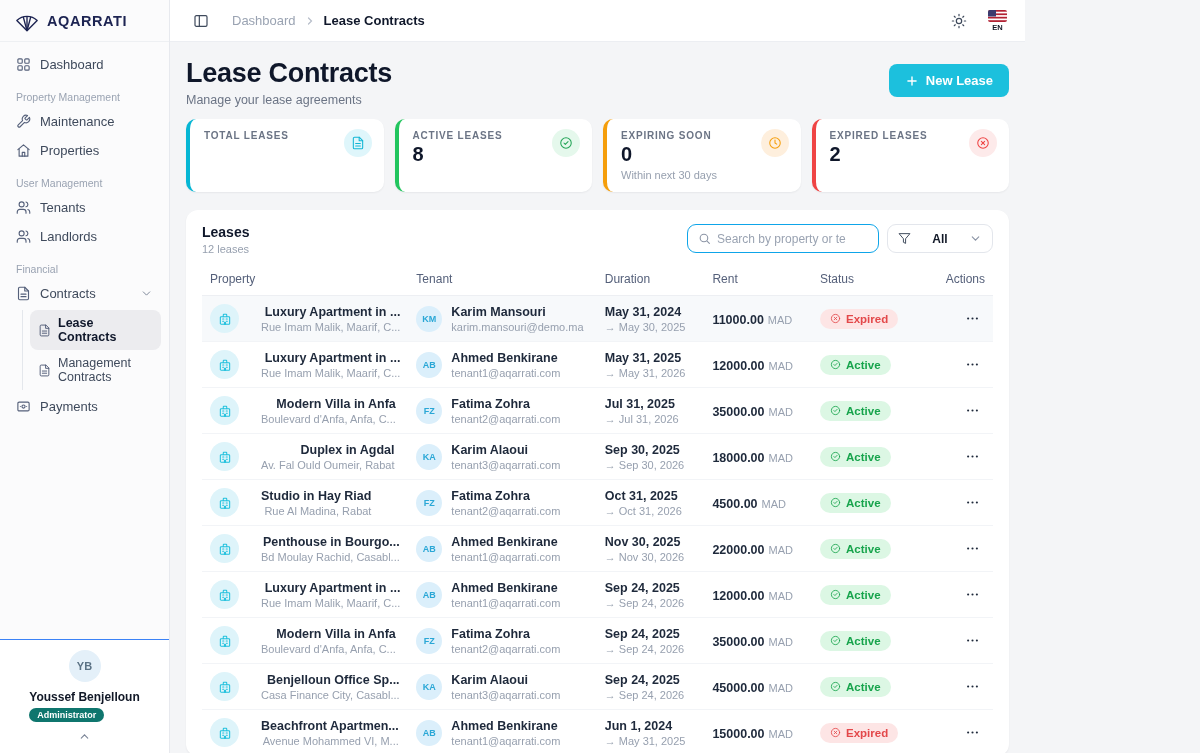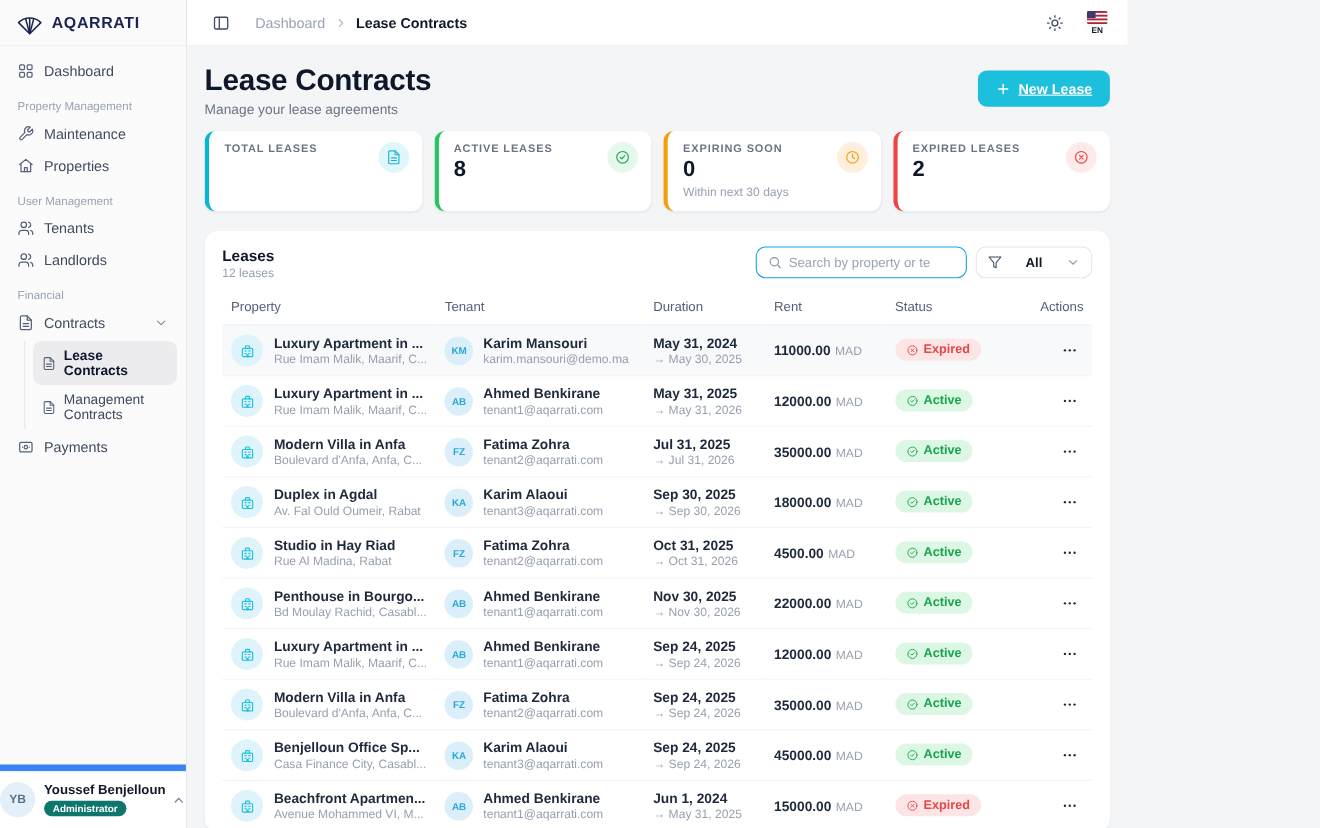--- a/index.html
+++ b/index.html
@@ -14,21 +14,21 @@
   .brand-name { font-size:14.5px; font-weight:700; color:#1d2452; letter-spacing:.04em; }
   .nav { flex:1; padding:8px 8px 0; overflow:hidden; }
   .nav-section-label { font-size:10.5px; color:#9aa3b2; padding:12px 8px 4px; }
   .nav-item { display:flex; align-items:center; gap:9px; padding:7px 8px; border-radius:8px; font-size:13px; color:#3f4a5c; cursor:pointer; }
   .nav-item .ic { width:15px; height:15px; color:#55607a; flex:none; }
   .nav-item .chev { margin-left:auto; width:13px; height:13px; color:#7c8698; }
   .sub-list { margin:2px 0 2px 14px; padding-left:7px; border-left:1px solid #e4e7ec; }
   .sub-item { display:flex; align-items:center; gap:7px; padding:6px 8px; border-radius:8px; font-size:12.5px; color:#3f4a5c; cursor:pointer; }
   .sub-item .ic { width:13px; height:13px; color:#55607a; flex:none; }
   .sub-item.active { background:#ececef; color:#0f172a; font-weight:700; }
-  .user-footer { margin-top:auto; border-top:6px solid #3b82f6; padding:10px 0; display:flex; align-items:center; gap:8px; cursor:pointer; background:#fff; }
+  .user-footer { margin-top:auto; border-top:1px solid #3b82f6; padding:10px 12px; display:flex; align-items:center; gap:8px; cursor:pointer; background:#fff;flex-direction:column; }
   .user-avatar { width:32px; height:32px; border-radius:50%; background:#e4f0f9; color:#5b7285; font-size:11px; font-weight:700; display:flex; align-items:center; justify-content:center; flex:none; }
   .user-meta { flex:1; min-width:0; }
   .user-name { font-size:12px; font-weight:700; color:#111827; white-space:nowrap; }
   .user-role { display:inline-block; margin-top:3px; background:#0f766e; color:#fff; font-size:9px; font-weight:700; padding:2px 8px; border-radius:999px; }
   .user-footer .chev { width:13px; height:13px; color:#7c8698; }
 
   
   .main { flex:1; display:flex; flex-direction:column; min-width:0; }
   .topbar { height:42px; background:#fff; border-bottom:1px solid #eceef2; display:flex; align-items:center; padding:0 18px; gap:10px; }
   .tb-btn { width:26px; height:26px; display:flex; align-items:center; justify-content:center; border-radius:6px; cursor:pointer; color:#3f4a5c; background:transparent; border:none; }
@@ -40,21 +40,21 @@
   .tb-right { margin-left:auto; display:flex; align-items:center; gap:16px; }
   .lang { display:flex; flex-direction:column; align-items:center; cursor:pointer; line-height:1; }
   .lang svg { width:19px; height:12px; border-radius:2px; }
   .lang-label { font-size:7.5px; font-weight:700; color:#111827; margin-top:2px; }
 
   
   .content { flex:1; padding:16px; overflow:hidden; }
   .page-head { display:flex; align-items:flex-start; justify-content:space-between; margin-bottom:12px; }
   .page-title { font-size:27px; font-weight:800; color:#0f172a; letter-spacing:-.01em; }
   .page-sub { font-size:12.5px; color:#6b7485; margin-top:4px; }
-  .btn-primary { display:flex; align-items:center; gap:7px; background:#1cc0dd; color:#fff; border:none; border-radius:8px; padding:9px 16px; font-size:13px; font-weight:600; cursor:pointer; margin-top:6px; font-family:inherit;text-decoration:underline; }
+  .btn-primary { display:flex; align-items:center; gap:7px; background:#1cc0dd; color:#fff; border:none; border-radius:8px; padding:9px 16px; font-size:13px; font-weight:600; cursor:pointer; margin-top:6px; font-family:inherit; }
   .btn-primary .ic { width:14px; height:14px; }
 
   .stats { display:grid; grid-template-columns:repeat(4,1fr); gap:11px; margin-bottom:18px; }
   .stat-card { background:#fff; border-radius:10px; border-left:4px solid #ccc; box-shadow:0 1px 2px rgba(16,24,40,.06); padding:11px 14px; min-height:64px; position:relative; }
   .stat-label { font-size:10px; font-weight:600; color:#6b7485; letter-spacing:.08em; }
   .stat-value { font-size:20px; font-weight:800; color:#0f172a; margin-top:2px; }
   .stat-note { font-size:11px; color:#97a0af; margin-top:3px; }
   .stat-icon { position:absolute; top:10px; right:12px; width:28px; height:28px; border-radius:50%; display:flex; align-items:center; justify-content:center; }
   .stat-icon .ic { width:14px; height:14px; }
 
@@ -71,21 +71,21 @@
   .filter-box .ic { width:13px; height:13px; color:#3f4a5c; }
   .filter-val { font-size:12px; font-weight:600; color:#111827; }
   .filter-box .chev { color:#8b94a5; }
 
   table { width:100%; border-collapse:collapse; }
   thead th { font-size:12px; font-weight:400; color:#55607a; text-align:left; padding:9px 8px; border-bottom:1px solid #edeff3; }
   thead th:last-child { text-align:right; }
   tbody td { padding:7px 8px; border-bottom:1px solid #f2f4f7; vertical-align:middle; height:46px; }
   tbody tr:first-child { background:#f7f9fb; }
   tbody tr { cursor:pointer; }
-  .cell-prop { display:flex; align-items:center; gap:10px; }
+  .cell-prop { display:flex; align-items:center; gap:22px;text-align:right; }
   .prop-icon { width:29px; height:29px; border-radius:50%; background:#def4fa; color:#1fc0dd; display:flex; align-items:center; justify-content:center; flex:none; }
   .prop-icon .ic { width:14px; height:14px; }
   .l1 { font-size:12.5px; font-weight:700; color:#1e293b; white-space:nowrap; }
   .l2 { font-size:11px; color:#97a0af; margin-top:2px; white-space:nowrap; }
   .cell-tenant { display:flex; align-items:center; gap:9px; }
   .t-avatar { width:26px; height:26px; border-radius:50%; background:#dbeffb; color:#2aa7d6; font-size:9px; font-weight:700; display:flex; align-items:center; justify-content:center; flex:none; }
   .rent-amt { font-size:12.5px; font-weight:700; color:#1e293b; }
   .rent-cur { font-size:11px; color:#97a0af; margin-left:4px; }
   .pill { display:inline-flex; align-items:center; gap:5px; font-size:11.5px; font-weight:600; border-radius:999px; padding:4px 10px; }
   .pill .ic { width:11px; height:11px; }

